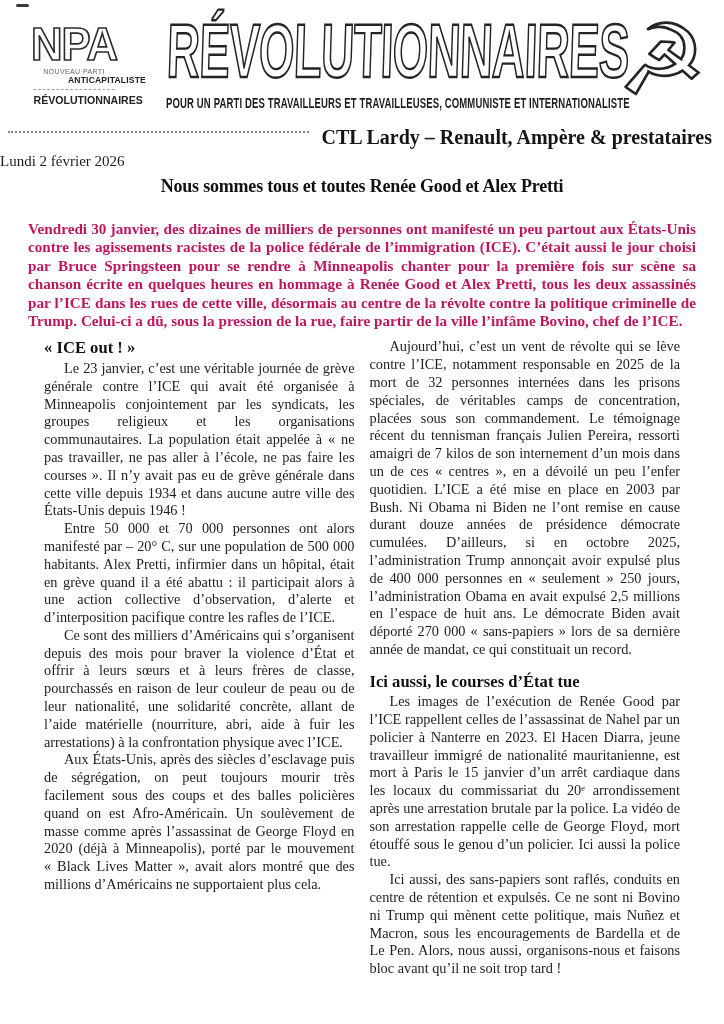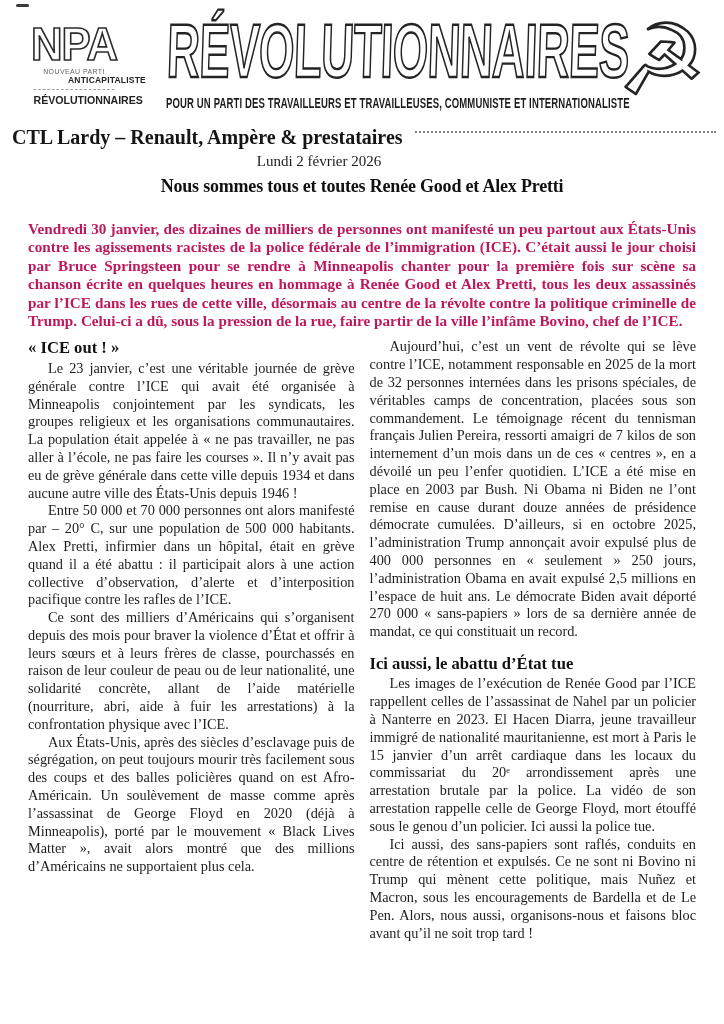--- a/index.html
+++ b/index.html
@@ -38,31 +38,31 @@
     font-family:"DejaVu Sans", sans-serif; font-size:98px; line-height:104px;
     color:#fff; -webkit-text-stroke:2.6px #242424; transform:scaleX(1.02);
   }
   @supports not (-webkit-text-stroke: 1px #000) {
     .logo-npa,.mast-title,.emblem { color:#222; }
   }
   .scan-mark { position:absolute; top:4px; left:16px; width:13px; height:3px; background:#3a3a3a; border-radius:2px; }
   
   .section-band { position:relative; margin-top:9px; height:28px; }
   .dotline { position:absolute; left:8px; right:8px; top:6px; border-top:2px dotted #818181; }
-  .section-title { position:relative; text-align:left; }
+  .section-title { position:relative; text-align:right;margin-left:44px; }
   .section-title span {
     display:inline-block; background:#fff; padding:0 12px;
     font-weight:bold; font-size:20px; line-height:25px; color:#151515;
   }
-  .date-line { text-align:center; padding-right:86px; font-size:15px; line-height:18px; margin-top:-1px; color:#1c1c1c; }
+  .date-line { text-align:left; padding-right:86px; font-size:15px; line-height:18px; margin-top:-1px; color:#1c1c1c; }
   .headline { text-align:center; font-weight:bold; font-size:18px; line-height:30px; margin-top:1px; letter-spacing:-0.2px; color:#111; }
   
   .lede { margin:19px 28px 0; text-align:justify; font-weight:bold; font-size:15.2px; line-height:18.4px; color:#be185d; }
   
-  .cols { display:flex; gap:15px; margin:8px 28px 0; }
+  .cols { display:flex; gap:15px; margin:8px 44px 0; }
   .col { flex:1; min-width:0; text-align:justify; font-size:14.3px; line-height:17.8px; color:#1d1d1d; }
   .col p { margin:0; text-indent:20px; }
   .col h3 { font-size:16.6px; line-height:19.5px; margin:13px 0 2px; text-align:left; color:#111; }
   .col > :first-child { margin-top:0; }
 </style>
 </head>
 <body>
 
 <div class="scan-mark"></div>
 
@@ -96,17 +96,17 @@
 <div class="cols">
   <div class="col">
     <h3>«&nbsp;ICE out !&nbsp;»</h3>
     <p>Le 23 janvier, c’est une véritable journée de grève générale contre l’ICE qui avait été organisée à Minneapolis conjointement par les syndicats, les groupes religieux et les organisations communautaires. La population était appelée à «&nbsp;ne pas travailler, ne pas aller à l’école, ne pas faire les courses&nbsp;». Il n’y avait pas eu de grève générale dans cette ville depuis 1934 et dans aucune autre ville des États-Unis depuis 1946&nbsp;!</p>
     <p>Entre 50&nbsp;000 et 70&nbsp;000 personnes ont alors manifesté par –&nbsp;20°&nbsp;C, sur une population de 500&nbsp;000 habitants. Alex Pretti, infirmier dans un hôpital, était en grève quand il a été abattu&nbsp;: il participait alors à une action collective d’observation, d’alerte et d’interposition pacifique contre les rafles de l’ICE.</p>
     <p>Ce sont des milliers d’Américains qui s’organisent depuis des mois pour braver la violence d’État et offrir à leurs sœurs et à leurs frères de classe, pourchassés en raison de leur couleur de peau ou de leur nationalité, une solidarité concrète, allant de l’aide matérielle (nourriture, abri, aide à fuir les arrestations) à la confrontation physique avec l’ICE.</p>
     <p>Aux États-Unis, après des siècles d’esclavage puis de ségrégation, on peut toujours mourir très facilement sous des coups et des balles policières quand on est Afro-Américain. Un soulèvement de masse comme après l’assassinat de George Floyd en 2020 (déjà à Minneapolis), porté par le mouvement «&nbsp;Black Lives Matter&nbsp;», avait alors montré que des millions d’Américains ne supportaient plus cela.</p>
   </div>
   <div class="col">
     <p>Aujourd’hui, c’est un vent de révolte qui se lève contre l’ICE, notamment responsable en 2025 de la mort de 32 personnes internées dans les prisons spéciales, de véritables camps de concentration, placées sous son commandement. Le témoignage récent du tennisman français Julien Pereira, ressorti amaigri de 7 kilos de son internement d’un mois dans un de ces «&nbsp;centres&nbsp;», en a dévoilé un peu l’enfer quotidien. L’ICE a été mise en place en 2003 par Bush. Ni Obama ni Biden ne l’ont remise en cause durant douze années de présidence démocrate cumulées. D’ailleurs, si en octobre 2025, l’administration Trump annonçait avoir expulsé plus de 400&nbsp;000 personnes en «&nbsp;seulement&nbsp;» 250 jours, l’administration Obama en avait expulsé 2,5 millions en l’espace de huit ans. Le démocrate Biden avait déporté 270&nbsp;000 «&nbsp;sans-papiers&nbsp;» lors de sa dernière année de mandat, ce qui constituait un record.</p>
-    <h3>Ici aussi, le abattu d’État tue</h3>
+    <h3>Ici aussi, le courses d’État tue</h3>
     <p>Les images de l’exécution de Renée Good par l’ICE rappellent celles de l’assassinat de Nahel par un policier à Nanterre en 2023. El Hacen Diarra, jeune travailleur immigré de nationalité mauritanienne, est mort à Paris le 15 janvier d’un arrêt cardiaque dans les locaux du commissariat du 20ᵉ arrondissement après une arrestation brutale par la police. La vidéo de son arrestation rappelle celle de George Floyd, mort étouffé sous le genou d’un policier. Ici aussi la police tue.</p>
     <p>Ici aussi, des sans-papiers sont raflés, conduits en centre de rétention et expulsés. Ce ne sont ni Bovino ni Trump qui mènent cette politique, mais Nuñez et Macron, sous les encouragements de Bardella et de Le Pen. Alors, nous aussi, organisons-nous et faisons bloc avant qu’il ne soit trop tard&nbsp;!</p>
   </div>
 </div>
 
 </body></html>

